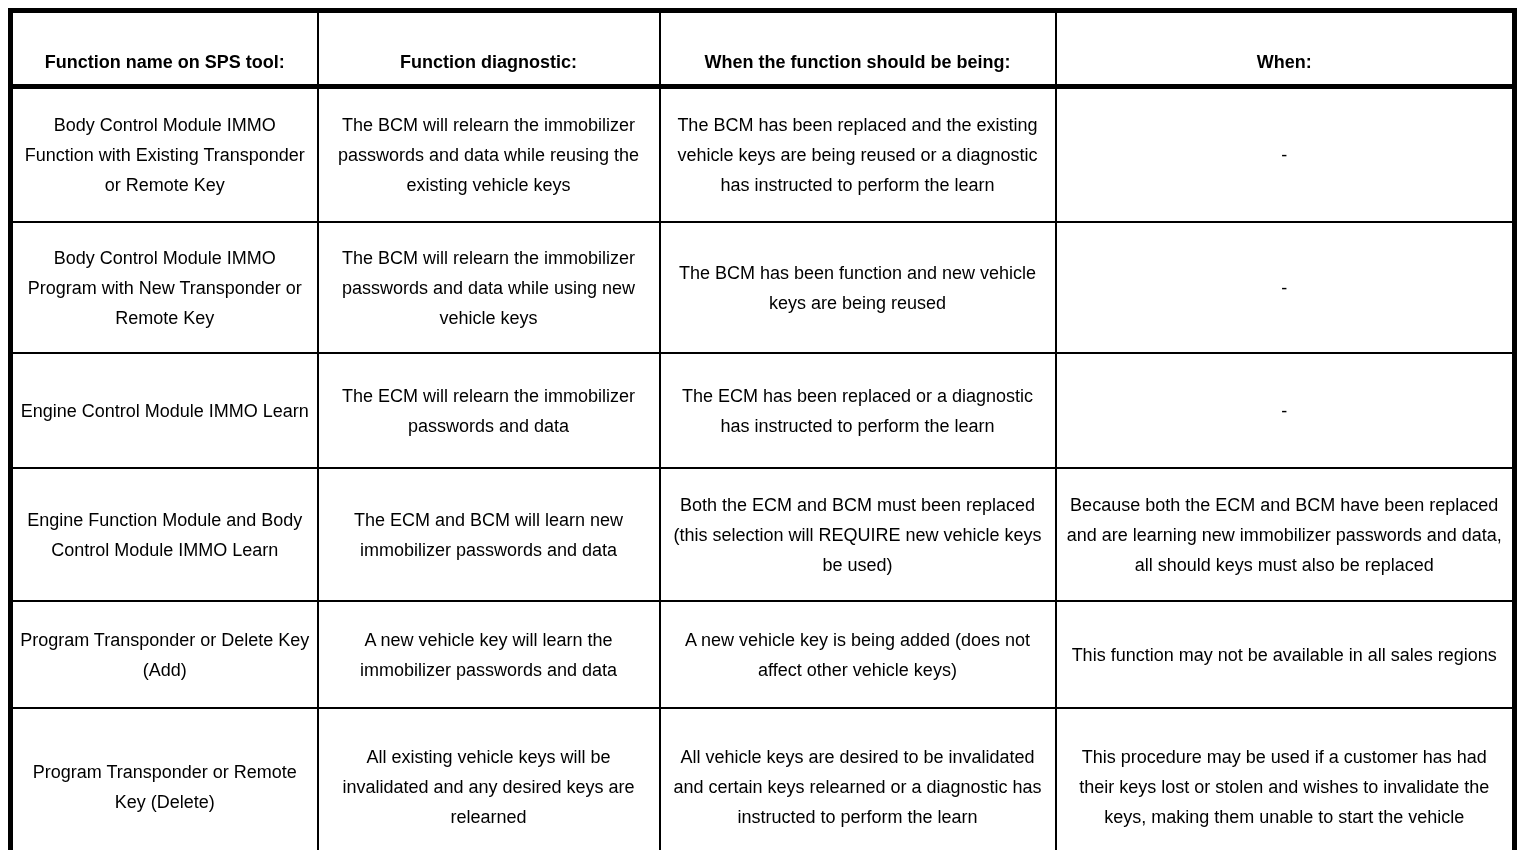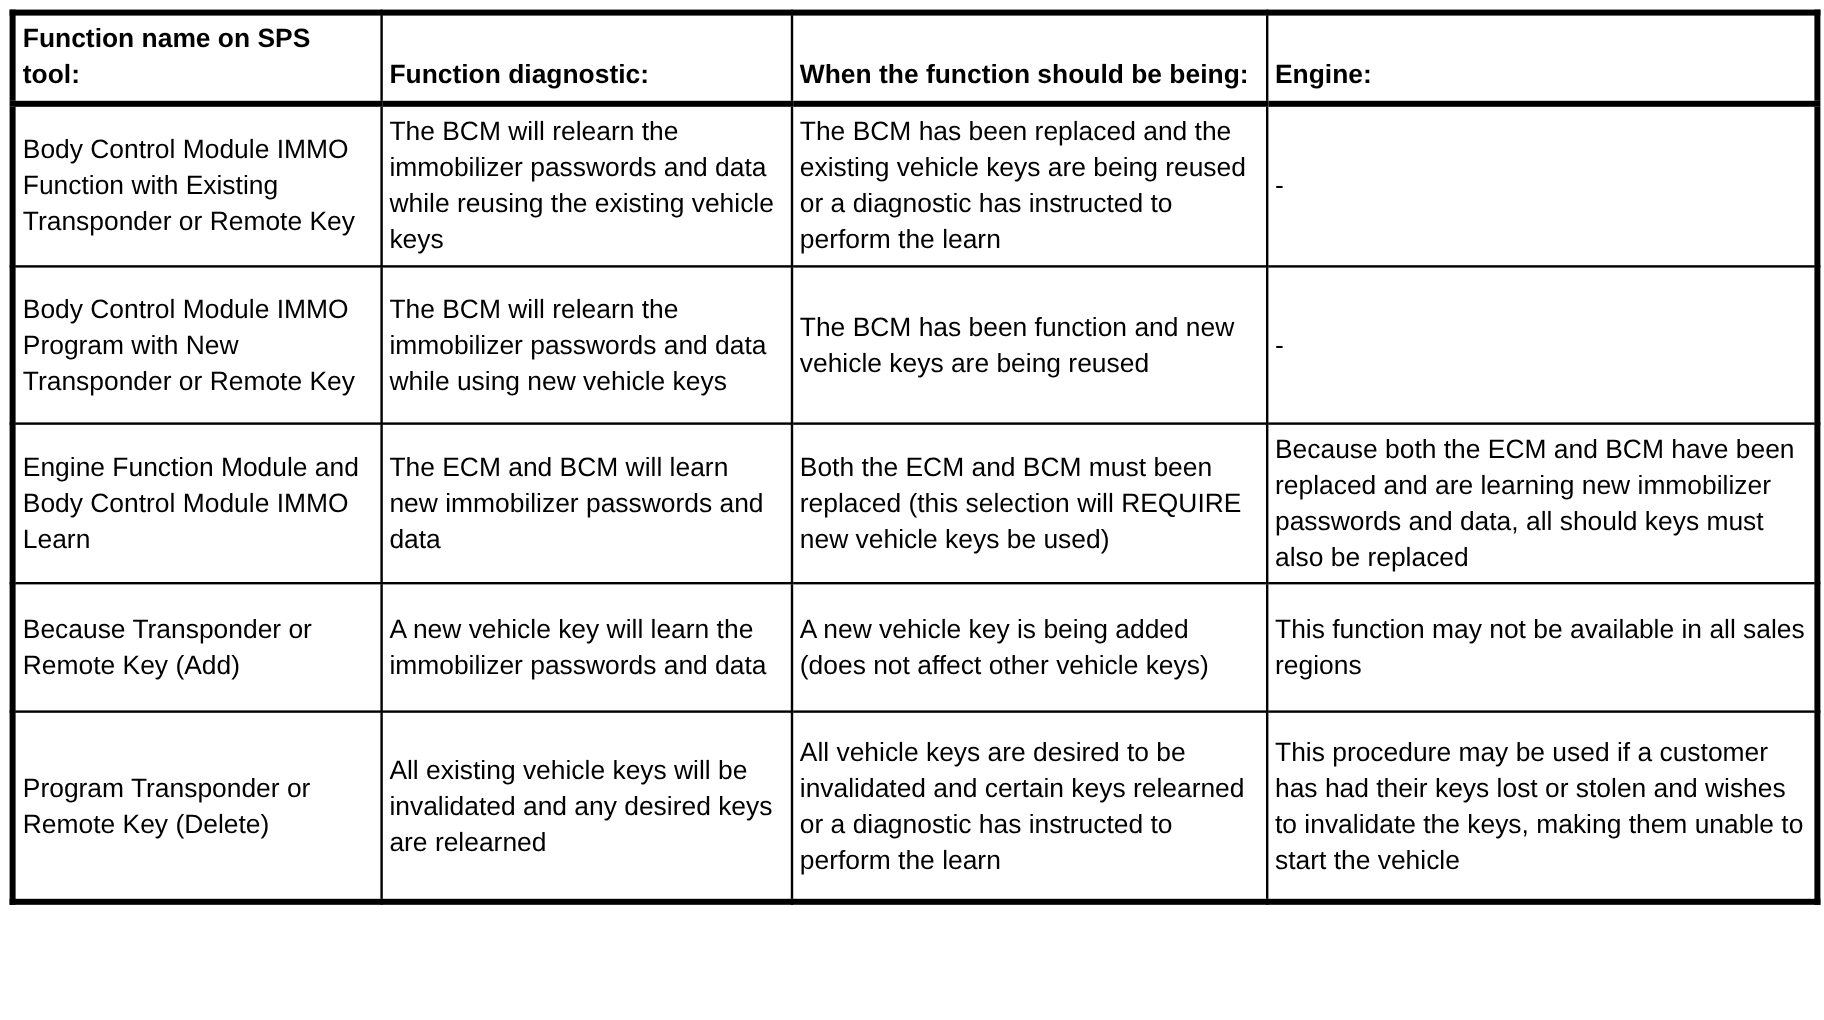--- a/index.html
+++ b/index.html
@@ -16,23 +16,23 @@
   }
   table.sps-table {
     border-collapse: collapse;
     table-layout: fixed;
     width: 1504px;
     margin: 8px 0 0 8px;
     border: 5px solid #000000;
   }
   th, td {
     border: 2px solid #000000;
-    text-align: left;
+    text-align: center;
     padding: 2px 6px;
-    font-size: 22px;
+    font-size: 18px;
     line-height: 30px;
     overflow: hidden;
     word-wrap: break-word;
   }
   thead th {
     border-bottom: 5px solid #000000;
     font-weight: bold;
     vertical-align: bottom;
     padding-bottom: 7px;
     height: 62px;
@@ -56,44 +56,50 @@
     <col style="width:307px">
     <col style="width:342px">
     <col style="width:396px">
     <col style="width:459px">
   </colgroup>
   <thead>
     <tr>
       <th>Function name on SPS tool:</th>
       <th>Function diagnostic:</th>
       <th>When the function should be being:</th>
-      <th>Engine:</th>
+      <th>When:</th>
     </tr>
   </thead>
   <tbody>
     <tr class="row-1">
       <td>Body Control Module IMMO Function with Existing Transponder or Remote Key</td>
       <td>The BCM will relearn the immobilizer passwords and data while reusing the existing vehicle keys</td>
       <td>The BCM has been replaced and the existing vehicle keys are being reused or a diagnostic has instructed to perform the learn</td>
       <td>-</td>
     </tr>
     <tr class="row-2">
       <td>Body Control Module IMMO Program with New Transponder or Remote Key</td>
       <td>The BCM will relearn the immobilizer passwords and data while using new vehicle keys</td>
       <td>The BCM has been function and new vehicle keys are being reused</td>
       <td>-</td>
     </tr>
+    <tr class="row-3">
+      <td>Engine Control Module IMMO Learn</td>
+      <td>The ECM will relearn the immobilizer passwords and data</td>
+      <td>The ECM has been replaced or a diagnostic has instructed to perform the learn</td>
+      <td>-</td>
+    </tr>
     <tr class="row-4">
       <td>Engine Function Module and Body Control Module IMMO Learn</td>
       <td>The ECM and BCM will learn new immobilizer passwords and data</td>
       <td>Both the ECM and BCM must been replaced (this selection will REQUIRE new vehicle keys be used)</td>
       <td>Because both the ECM and BCM have been replaced and are learning new immobilizer passwords and data, all should keys must also be replaced</td>
     </tr>
     <tr class="row-5">
-      <td>Because Transponder or Remote Key (Add)</td>
+      <td>Program Transponder or Delete Key (Add)</td>
       <td>A new vehicle key will learn the immobilizer passwords and data</td>
       <td>A new vehicle key is being added (does not affect other vehicle keys)</td>
       <td>This function may not be available in all sales regions</td>
     </tr>
     <tr class="row-6">
       <td>Program Transponder or Remote Key (Delete)</td>
       <td>All existing vehicle keys will be invalidated and any desired keys are relearned</td>
       <td>All vehicle keys are desired to be invalidated and certain keys relearned or a diagnostic has instructed to perform the learn</td>
       <td>This procedure may be used if a customer has had their keys lost or stolen and wishes to invalidate the keys, making them unable to start the vehicle</td>
     </tr>

